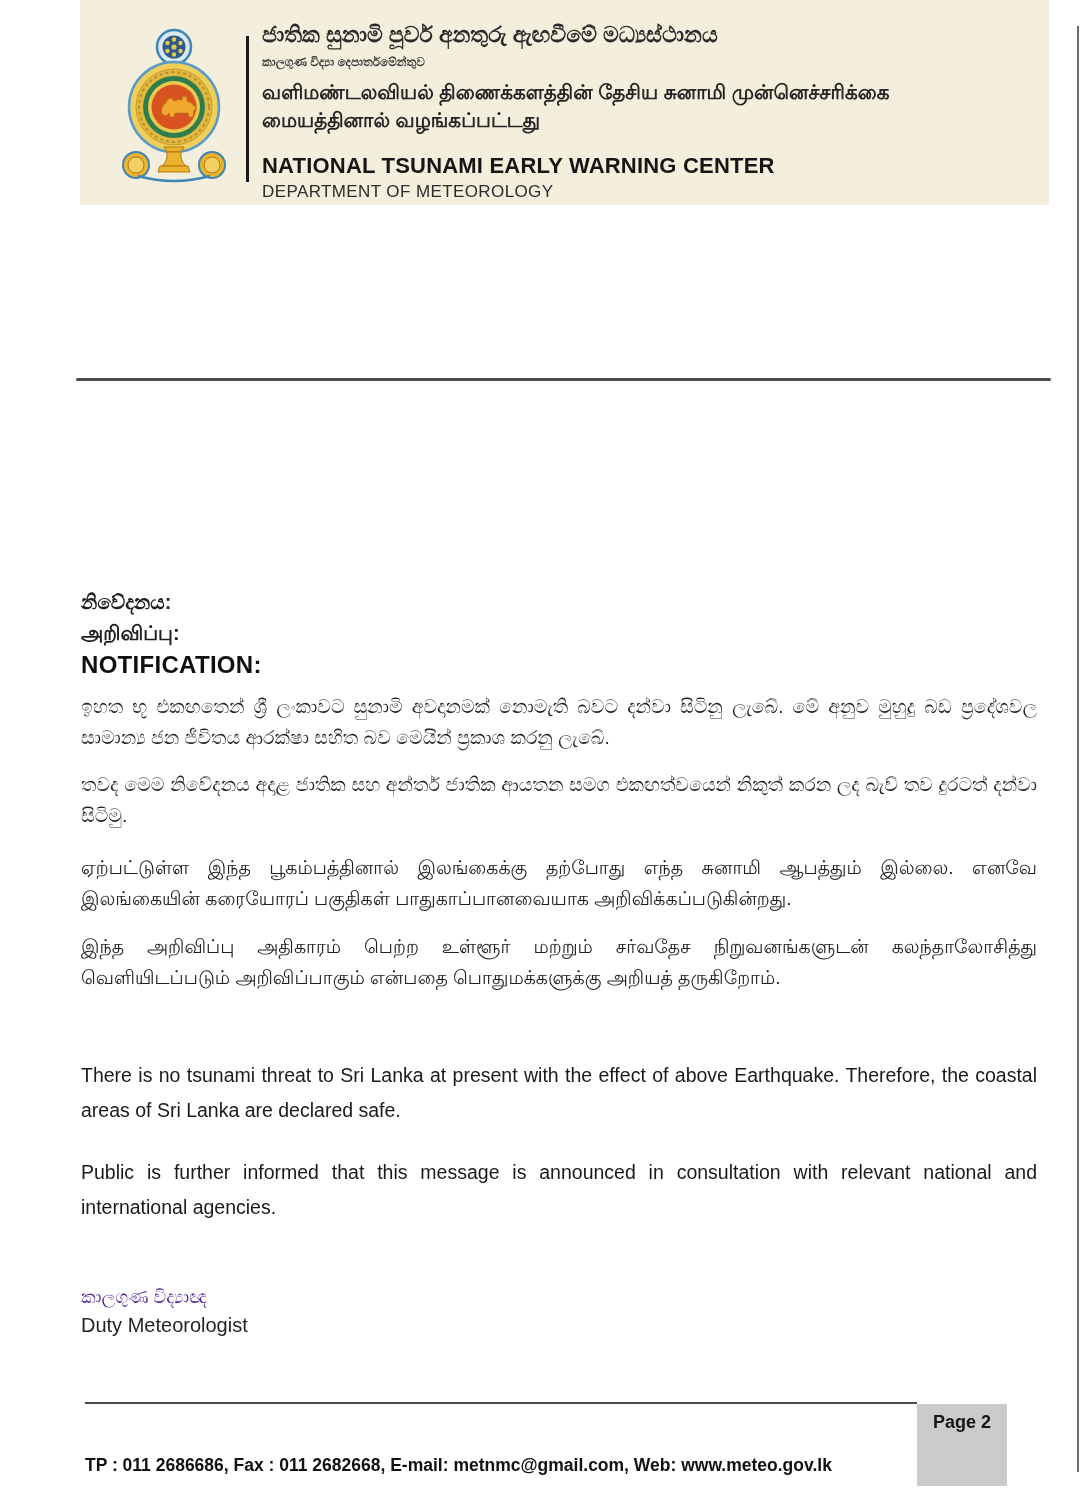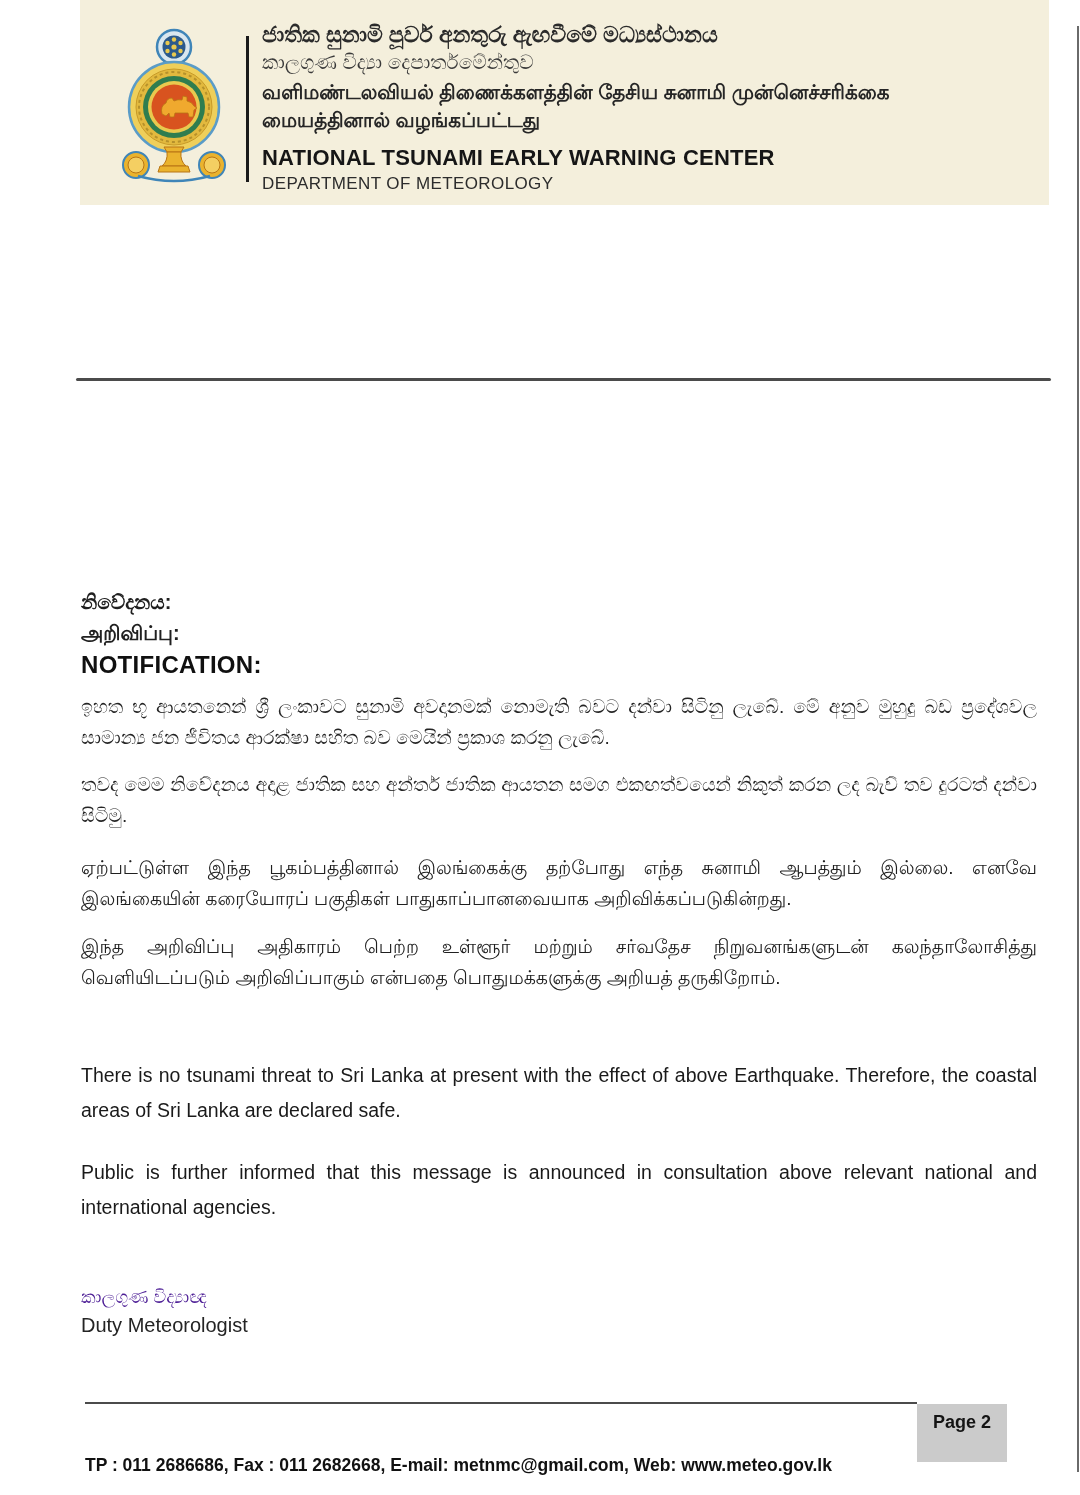--- a/index.html
+++ b/index.html
@@ -32,23 +32,23 @@
     width: 3px; height: 146px;
     background: #1a1a1a;
   }
   .letterhead-text {
     position: absolute;
     left: 182px; top: 20px;
     width: 780px;
   }
   .lh-line { white-space: nowrap; }
   .lh-si-title   { font-size: 22px; font-weight: bold; color: #2b2b2b; line-height: 30px; }
-  .lh-si-dept    { font-size: 20px; font-weight: normal; color: #3a3a3a; line-height: 24px; margin-bottom: 4px; }
+  .lh-si-dept    { font-size: 12px; font-weight: bold; color: #3a3a3a; line-height: 24px; margin-bottom: 4px; }
   .lh-ta-title   { font-size: 20px; font-weight: bold; color: #262626; line-height: 28px; }
-  .lh-ta-title2  { font-size: 20px; font-weight: bold; color: #262626; line-height: 28px; margin-bottom: 10px; }
+  .lh-ta-title2  { font-size: 20px; font-weight: bold; color: #262626; line-height: 28px; margin-bottom: 18px; }
   .lh-en-title   { font-size: 22px; font-weight: bold; color: #161616; line-height: 28px; letter-spacing: 0.2px; }
   .lh-en-dept    { font-size: 17px; font-weight: normal; color: #2c2c2c; line-height: 24px; letter-spacing: 0.4px; }
 
   
   .main-rule {
     position: absolute;
     left: 76px; top: 378px;
     width: 975px; height: 3px;
     background: #4b4b4b;
     border-radius: 2px;
@@ -94,21 +94,21 @@
     position: absolute;
     left: 85px; top: 1455px;
     font-size: 17.5px;
     font-weight: bold;
     color: #111111;
     white-space: nowrap;
   }
   .page-badge {
     position: absolute;
     left: 917px; top: 1404px;
-    width: 90px; height: 58px;
+    width: 90px; height: 82px;
     background: #cbcbcb;
     box-sizing: border-box;
     text-align: center;
   }
   .page-badge-label {
     display: block;
     margin-top: 8px;
     font-size: 18px;
     font-weight: bold;
     color: #141414;
@@ -185,26 +185,26 @@
   </div>
 
   <div class="main-rule"></div>
 
   <div class="heading-block">
     <div class="h-si" lang="si">නිවේදනය:</div>
     <div class="h-ta" lang="ta">அறிவிப்பு:</div>
     <div class="h-en">NOTIFICATION:</div>
   </div>
 
-  <p class="para si-para p-si1" lang="si">ඉහත භූ ආයතනෙන් ශ්‍රී ලංකාවට සුනාමි අවදානමක් නොමැති බවට දන්වා සිටිනු ලැබේ. මේ අනුව මුහුදු බඩ ප්‍රදේශවල සාමාන්‍ය ජන ජීවිතය ආරක්ෂා සහිත බව මෙයින් ප්‍රකාශ කරනු ලැබේ.</p>
+  <p class="para si-para p-si1" lang="si">ඉහත භූ එකඟතෙන් ශ්‍රී ලංකාවට සුනාමි අවදානමක් නොමැති බවට දන්වා සිටිනු ලැබේ. මේ අනුව මුහුදු බඩ ප්‍රදේශවල සාමාන්‍ය ජන ජීවිතය ආරක්ෂා සහිත බව මෙයින් ප්‍රකාශ කරනු ලැබේ.</p>
   <p class="para si-para p-si2" lang="si">තවද මෙම නිවේදනය අදාළ ජාතික සහ අන්තර් ජාතික ආයතන සමග එකඟත්වයෙන් නිකුත් කරන ලද බැව් තව දුරටත් දන්වා සිටිමු.</p>
   <p class="para ta-para p-ta1" lang="ta">ஏற்பட்டுள்ள இந்த பூகம்பத்தினால் இலங்கைக்கு தற்போது எந்த சுனாமி ஆபத்தும் இல்லை. எனவே இலங்கையின் கரையோரப் பகுதிகள் பாதுகாப்பானவையாக அறிவிக்கப்படுகின்றது.</p>
   <p class="para ta-para p-ta2" lang="ta">இந்த அறிவிப்பு அதிகாரம் பெற்ற உள்ளூர் மற்றும் சர்வதேச நிறுவனங்களுடன் கலந்தாலோசித்து வெளியிடப்படும் அறிவிப்பாகும் என்பதை பொதுமக்களுக்கு அறியத் தருகிறோம்.</p>
   <p class="para en-para p-en1">There is no tsunami threat to Sri Lanka at present with the effect of above Earthquake. Therefore, the coastal areas of Sri Lanka are declared safe.</p>
-  <p class="para en-para p-en2">Public is further informed that this message is announced in consultation above relevant national and international agencies.</p>
+  <p class="para en-para p-en2">Public is further informed that this message is announced in consultation with relevant national and international agencies.</p>
 
   <div class="signature-block">
     <div class="sig-si" lang="si">කාලගුණ විද්‍යාඥ</div>
     <div class="sig-en">Duty Meteorologist</div>
   </div>
 
   <div class="footer-rule"></div>
   <div class="footer-contact">TP : 011 2686686, Fax : 011 2682668, E-mail: metnmc@gmail.com, Web: www.meteo.gov.lk</div>
   <div class="page-badge">
     <span class="page-badge-label">Page 2</span>

